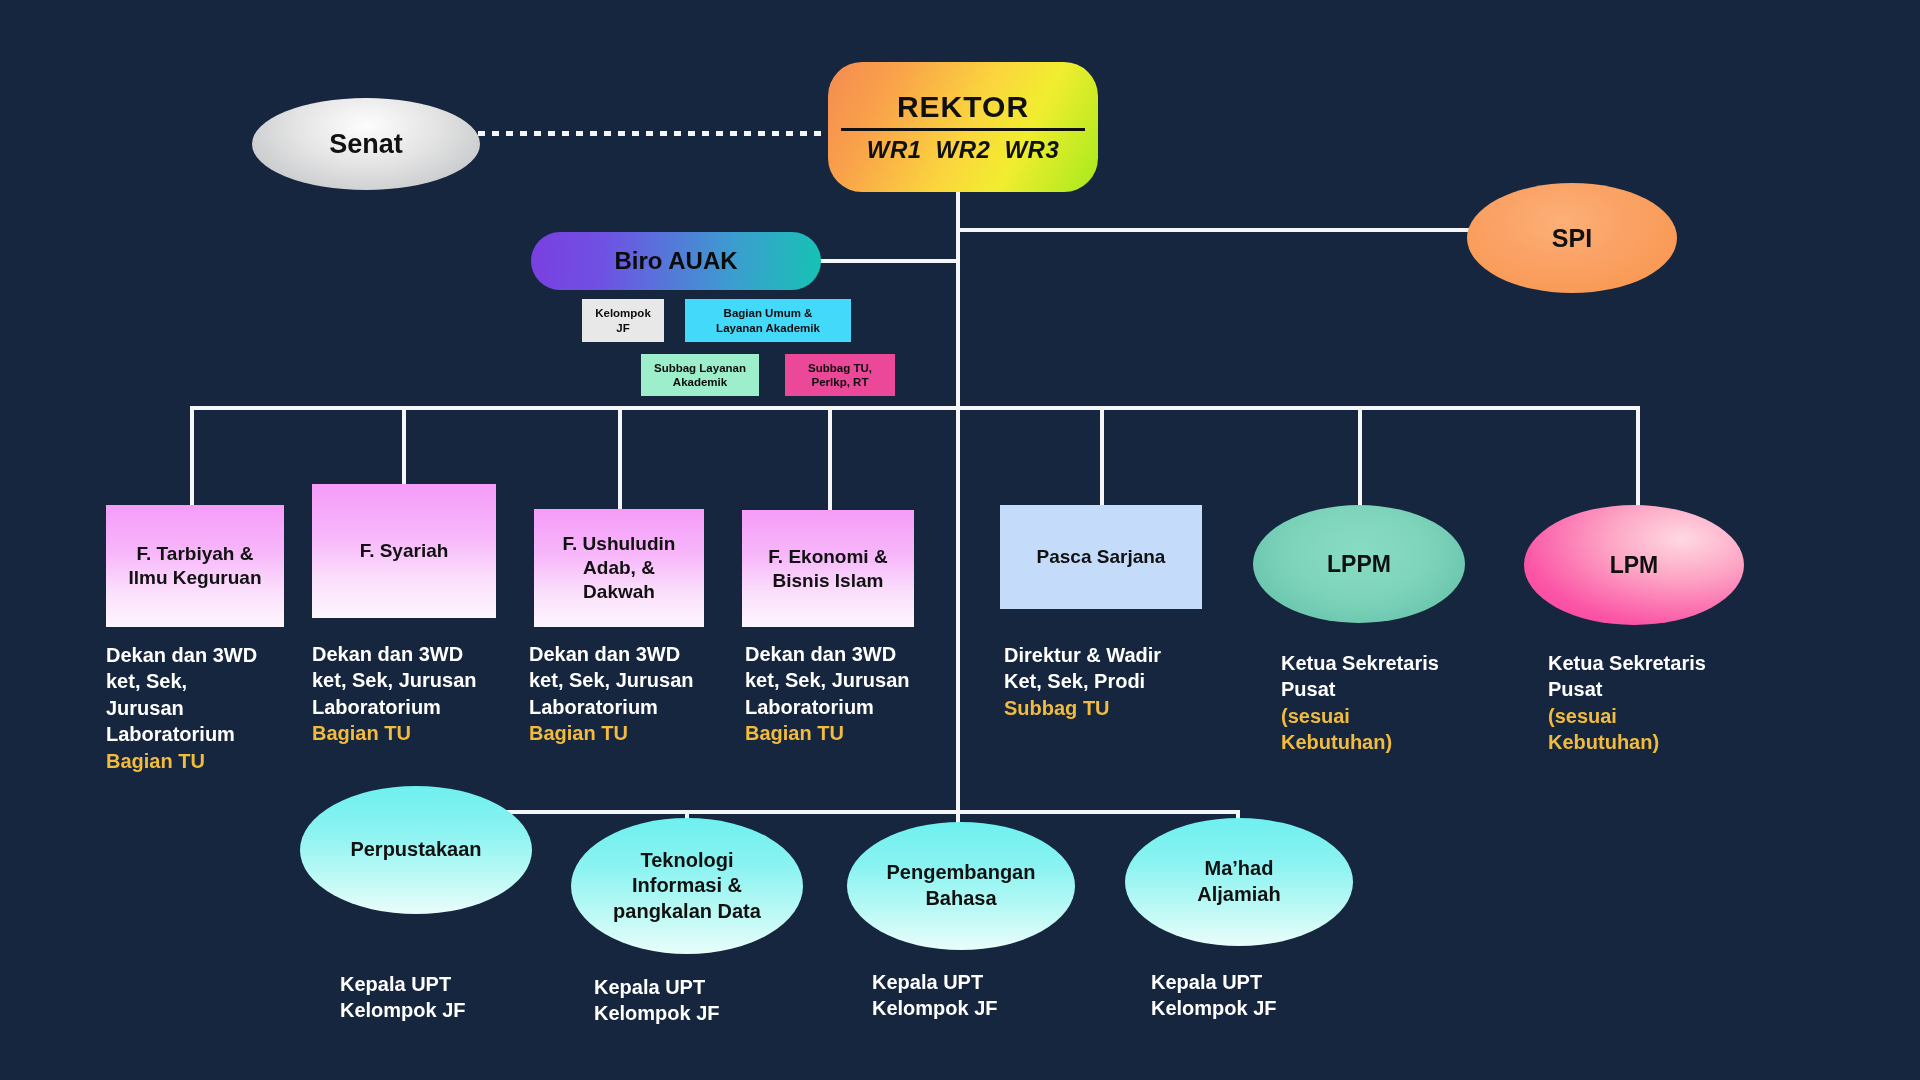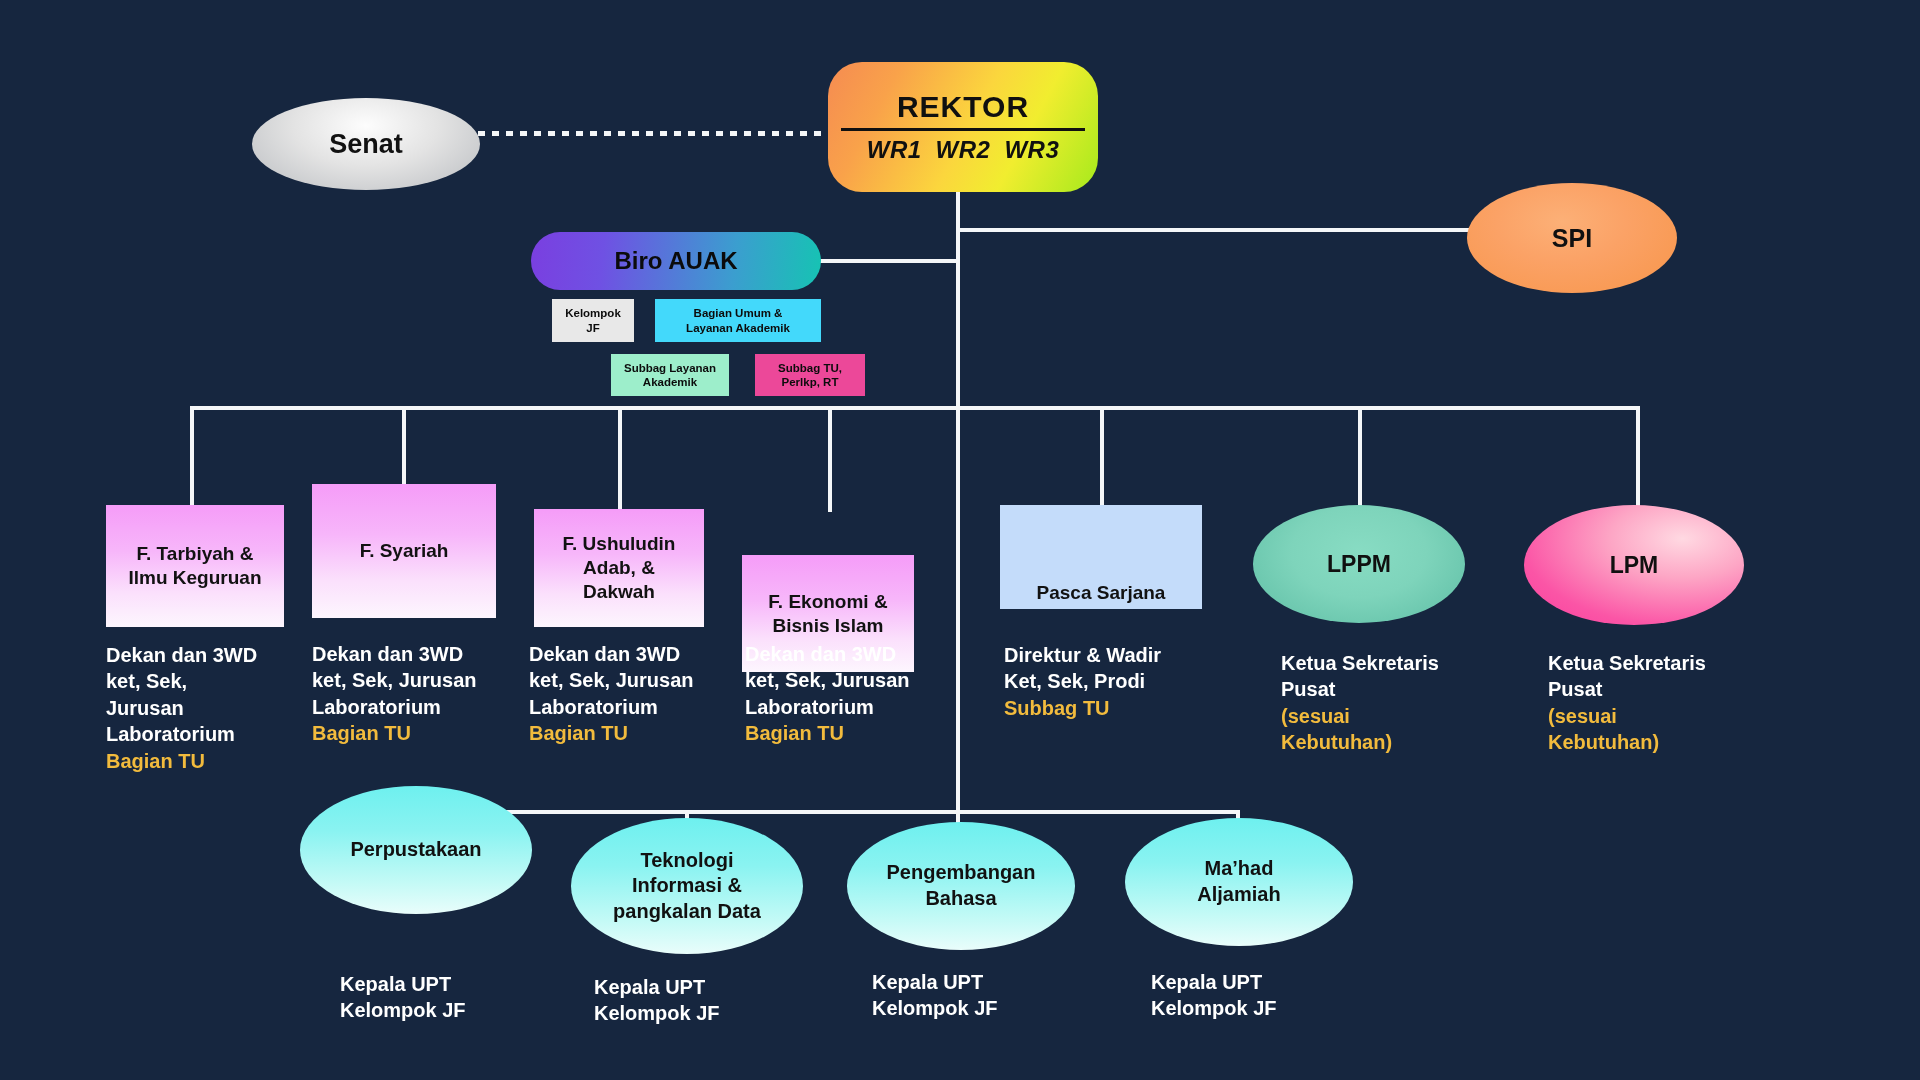--- a/index.html
+++ b/index.html
@@ -70,43 +70,42 @@
     left: 531px; top: 232px; width: 290px; height: 58px;
     border-radius: 29px;
     background: linear-gradient(95deg, #7a3fe0 0%, #6f51e3 25%, #3b9ecf 70%, #16c3b3 100%);
     display: flex; align-items: center; justify-content: center;
   }
   #auak .label { font-size: 24px; font-weight: bold; color: #0b0b0b; }
 
   .minibox {
     display: flex; align-items: center; justify-content: center;
     text-align: center; font-weight: bold; color: #0c0c0c;
-    font-size: 11.5px; line-height: 1.22; padding: 2px 4px;
+    font-size: 11.5px; line-height: 1.22; padding: 2px 4px; margin-left: 30px;
   }
   #kelompok-jf { left: 552px; top: 299px; width: 82px; height: 43px; background: #e8e8e8; }
   #bagian-umum { left: 655px; top: 299px; width: 166px; height: 43px; background: #43d9fb; }
   #subbag-layanan { left: 611px; top: 354px; width: 118px; height: 42px; background: #9deecb; }
   #subbag-tu { left: 755px; top: 354px; width: 110px; height: 42px; background: #ec4899; }
 
   
   .fbox {
     display: flex; align-items: center; justify-content: center;
     text-align: center; font-weight: bold; color: #121212;
     line-height: 1.26; padding: 4px 8px; font-size: 19px;
   }
   .fac { background: linear-gradient(to bottom, #f59cf8 0%, #f7b6fa 38%, #fbe0fc 72%, #fdf6fe 100%); }
 
   #fac1 { left: 106px; top: 505px; width: 178px; height: 122px; }
   #fac2 { left: 312px; top: 484px; width: 184px; height: 134px; }
   #fac3 { left: 534px; top: 509px; width: 170px; height: 118px; }
-  #fac4 { left: 742px; top: 510px; width: 172px; height: 117px; margin-top: 45px; }
+  #fac4 { left: 742px; top: 510px; width: 172px; height: 117px; }
   #pasca {
     left: 1000px; top: 505px; width: 202px; height: 104px;
     background: #c4dcfa;
-    align-items: flex-end;
   }
 
   
   #lppm {
     left: 1253px; top: 505px; width: 212px; height: 118px; border-radius: 50%;
     background: radial-gradient(ellipse at 50% 40%, #88dcc3 0%, #7ed4bb 45%, #5dbda4 100%);
     display: flex; align-items: center; justify-content: center;
   }
   #lpm {
     left: 1524px; top: 505px; width: 220px; height: 120px; border-radius: 50%;

